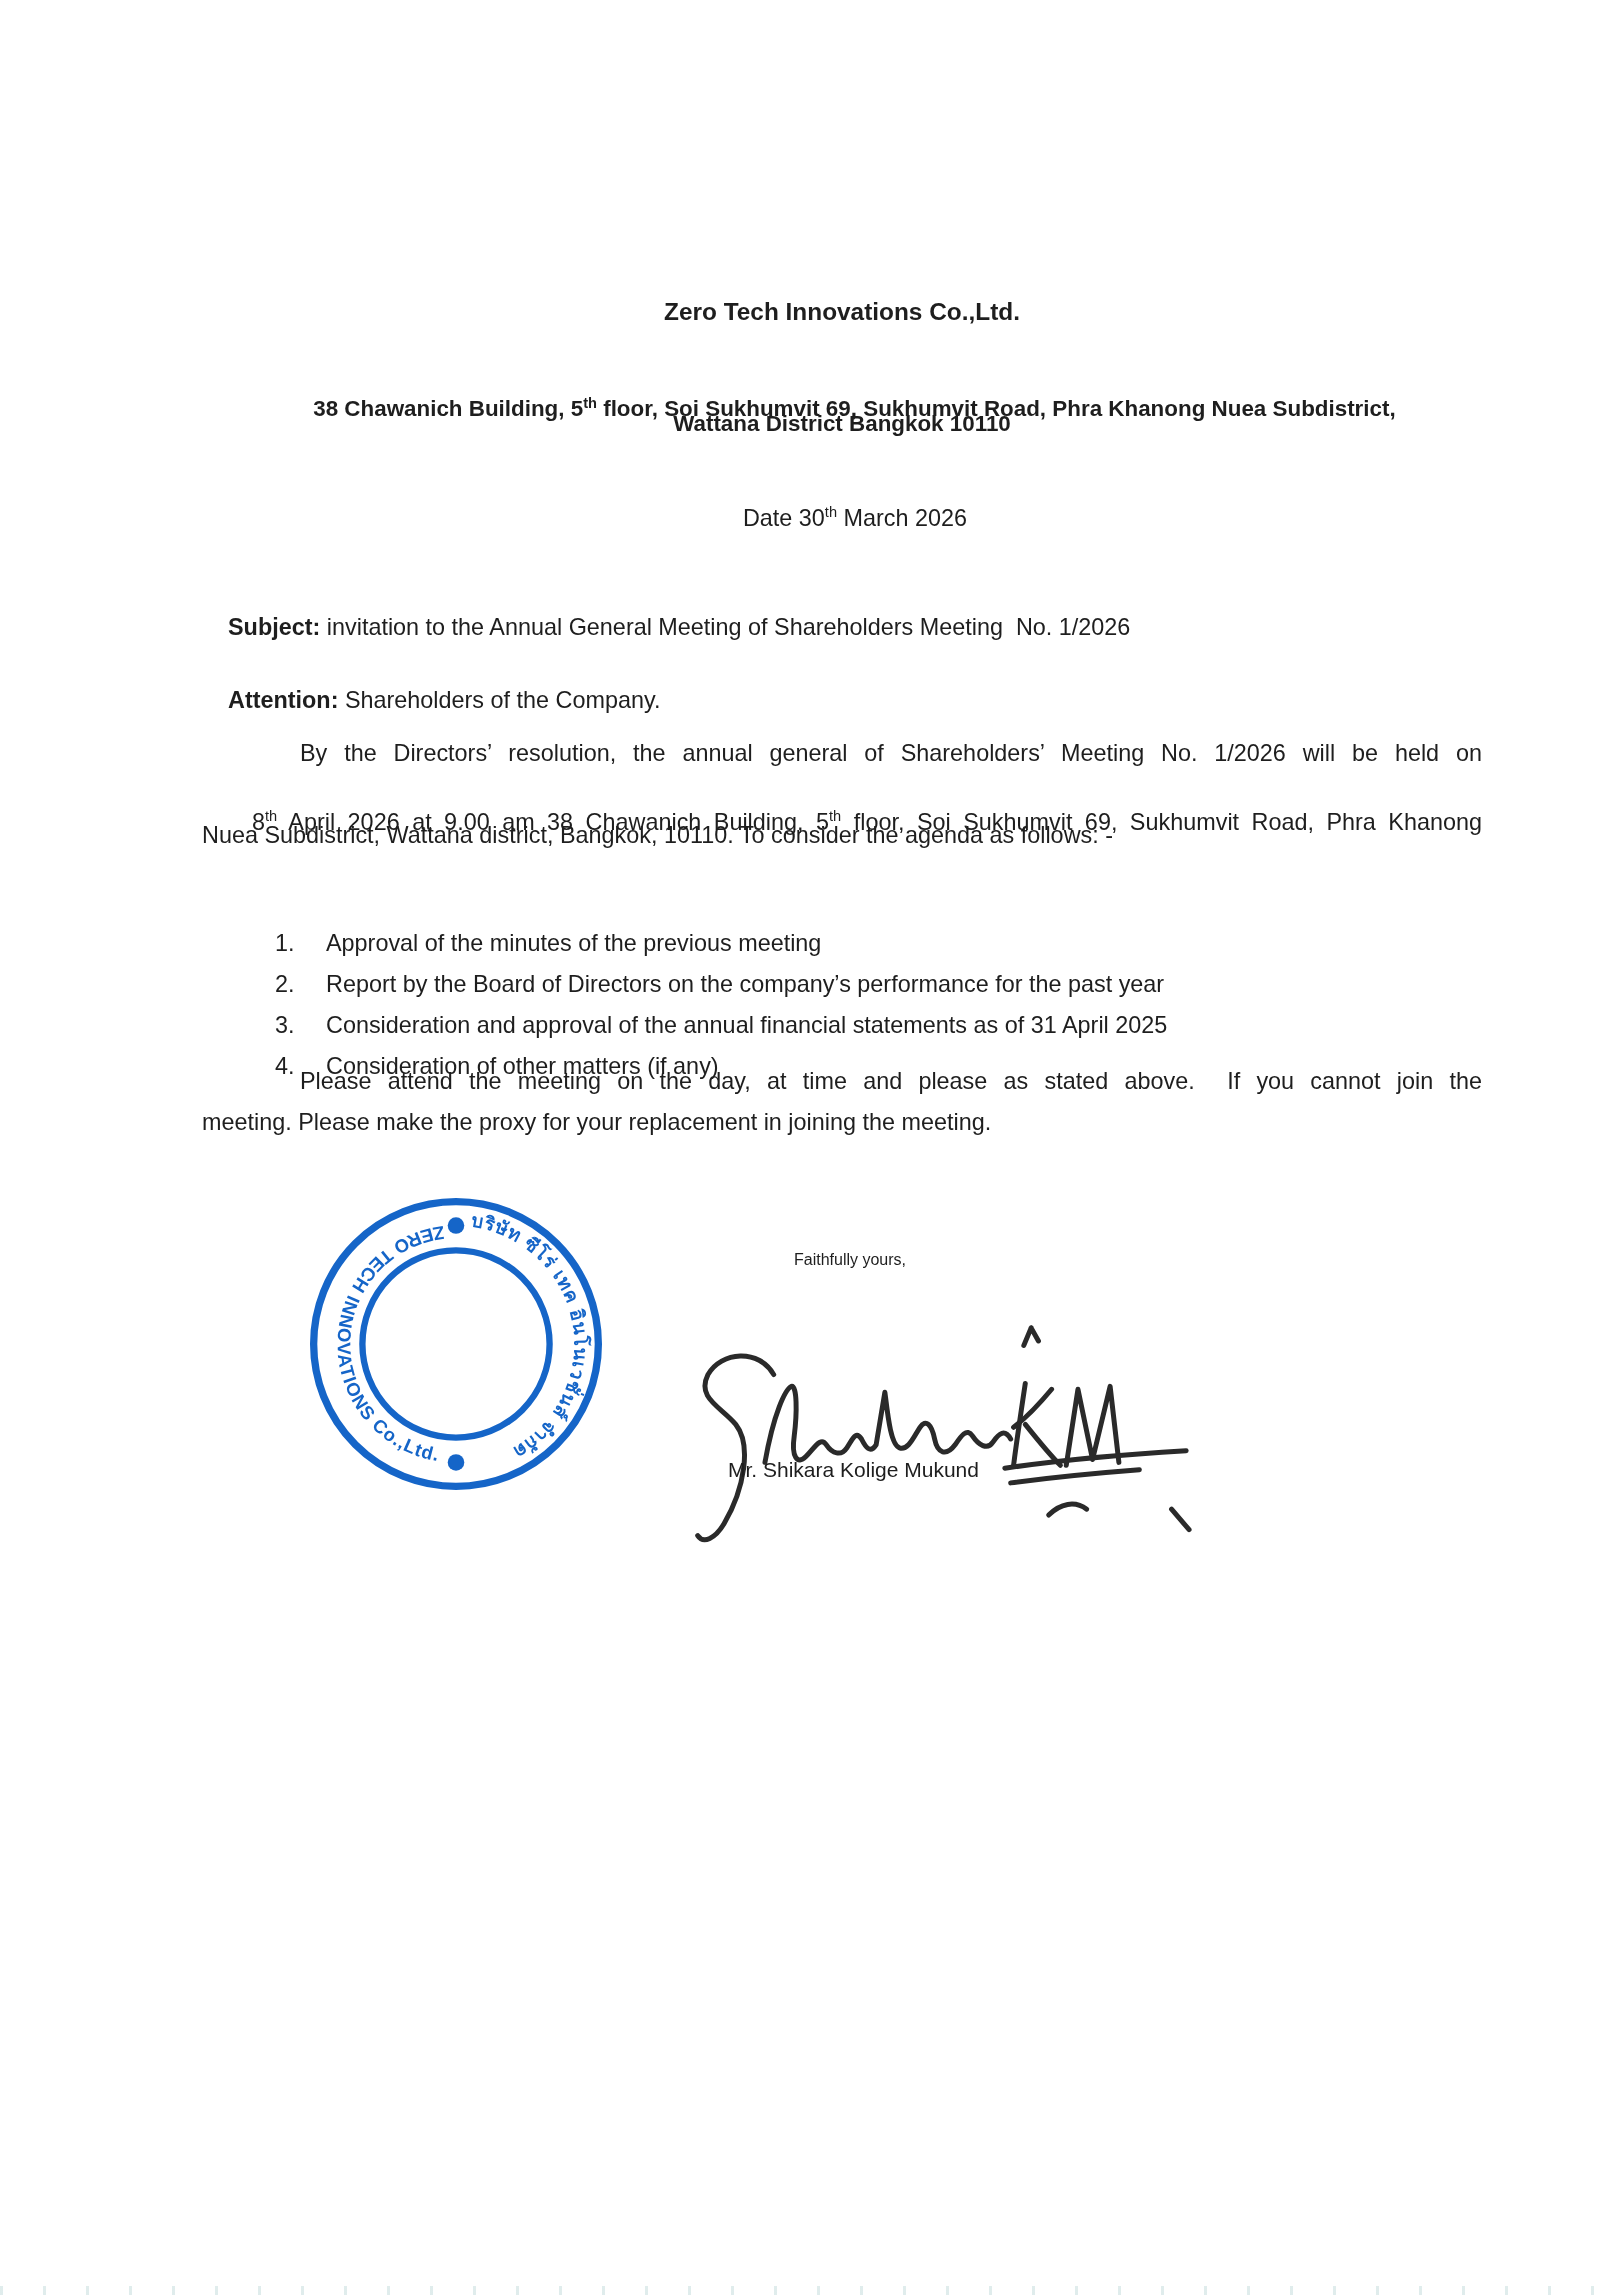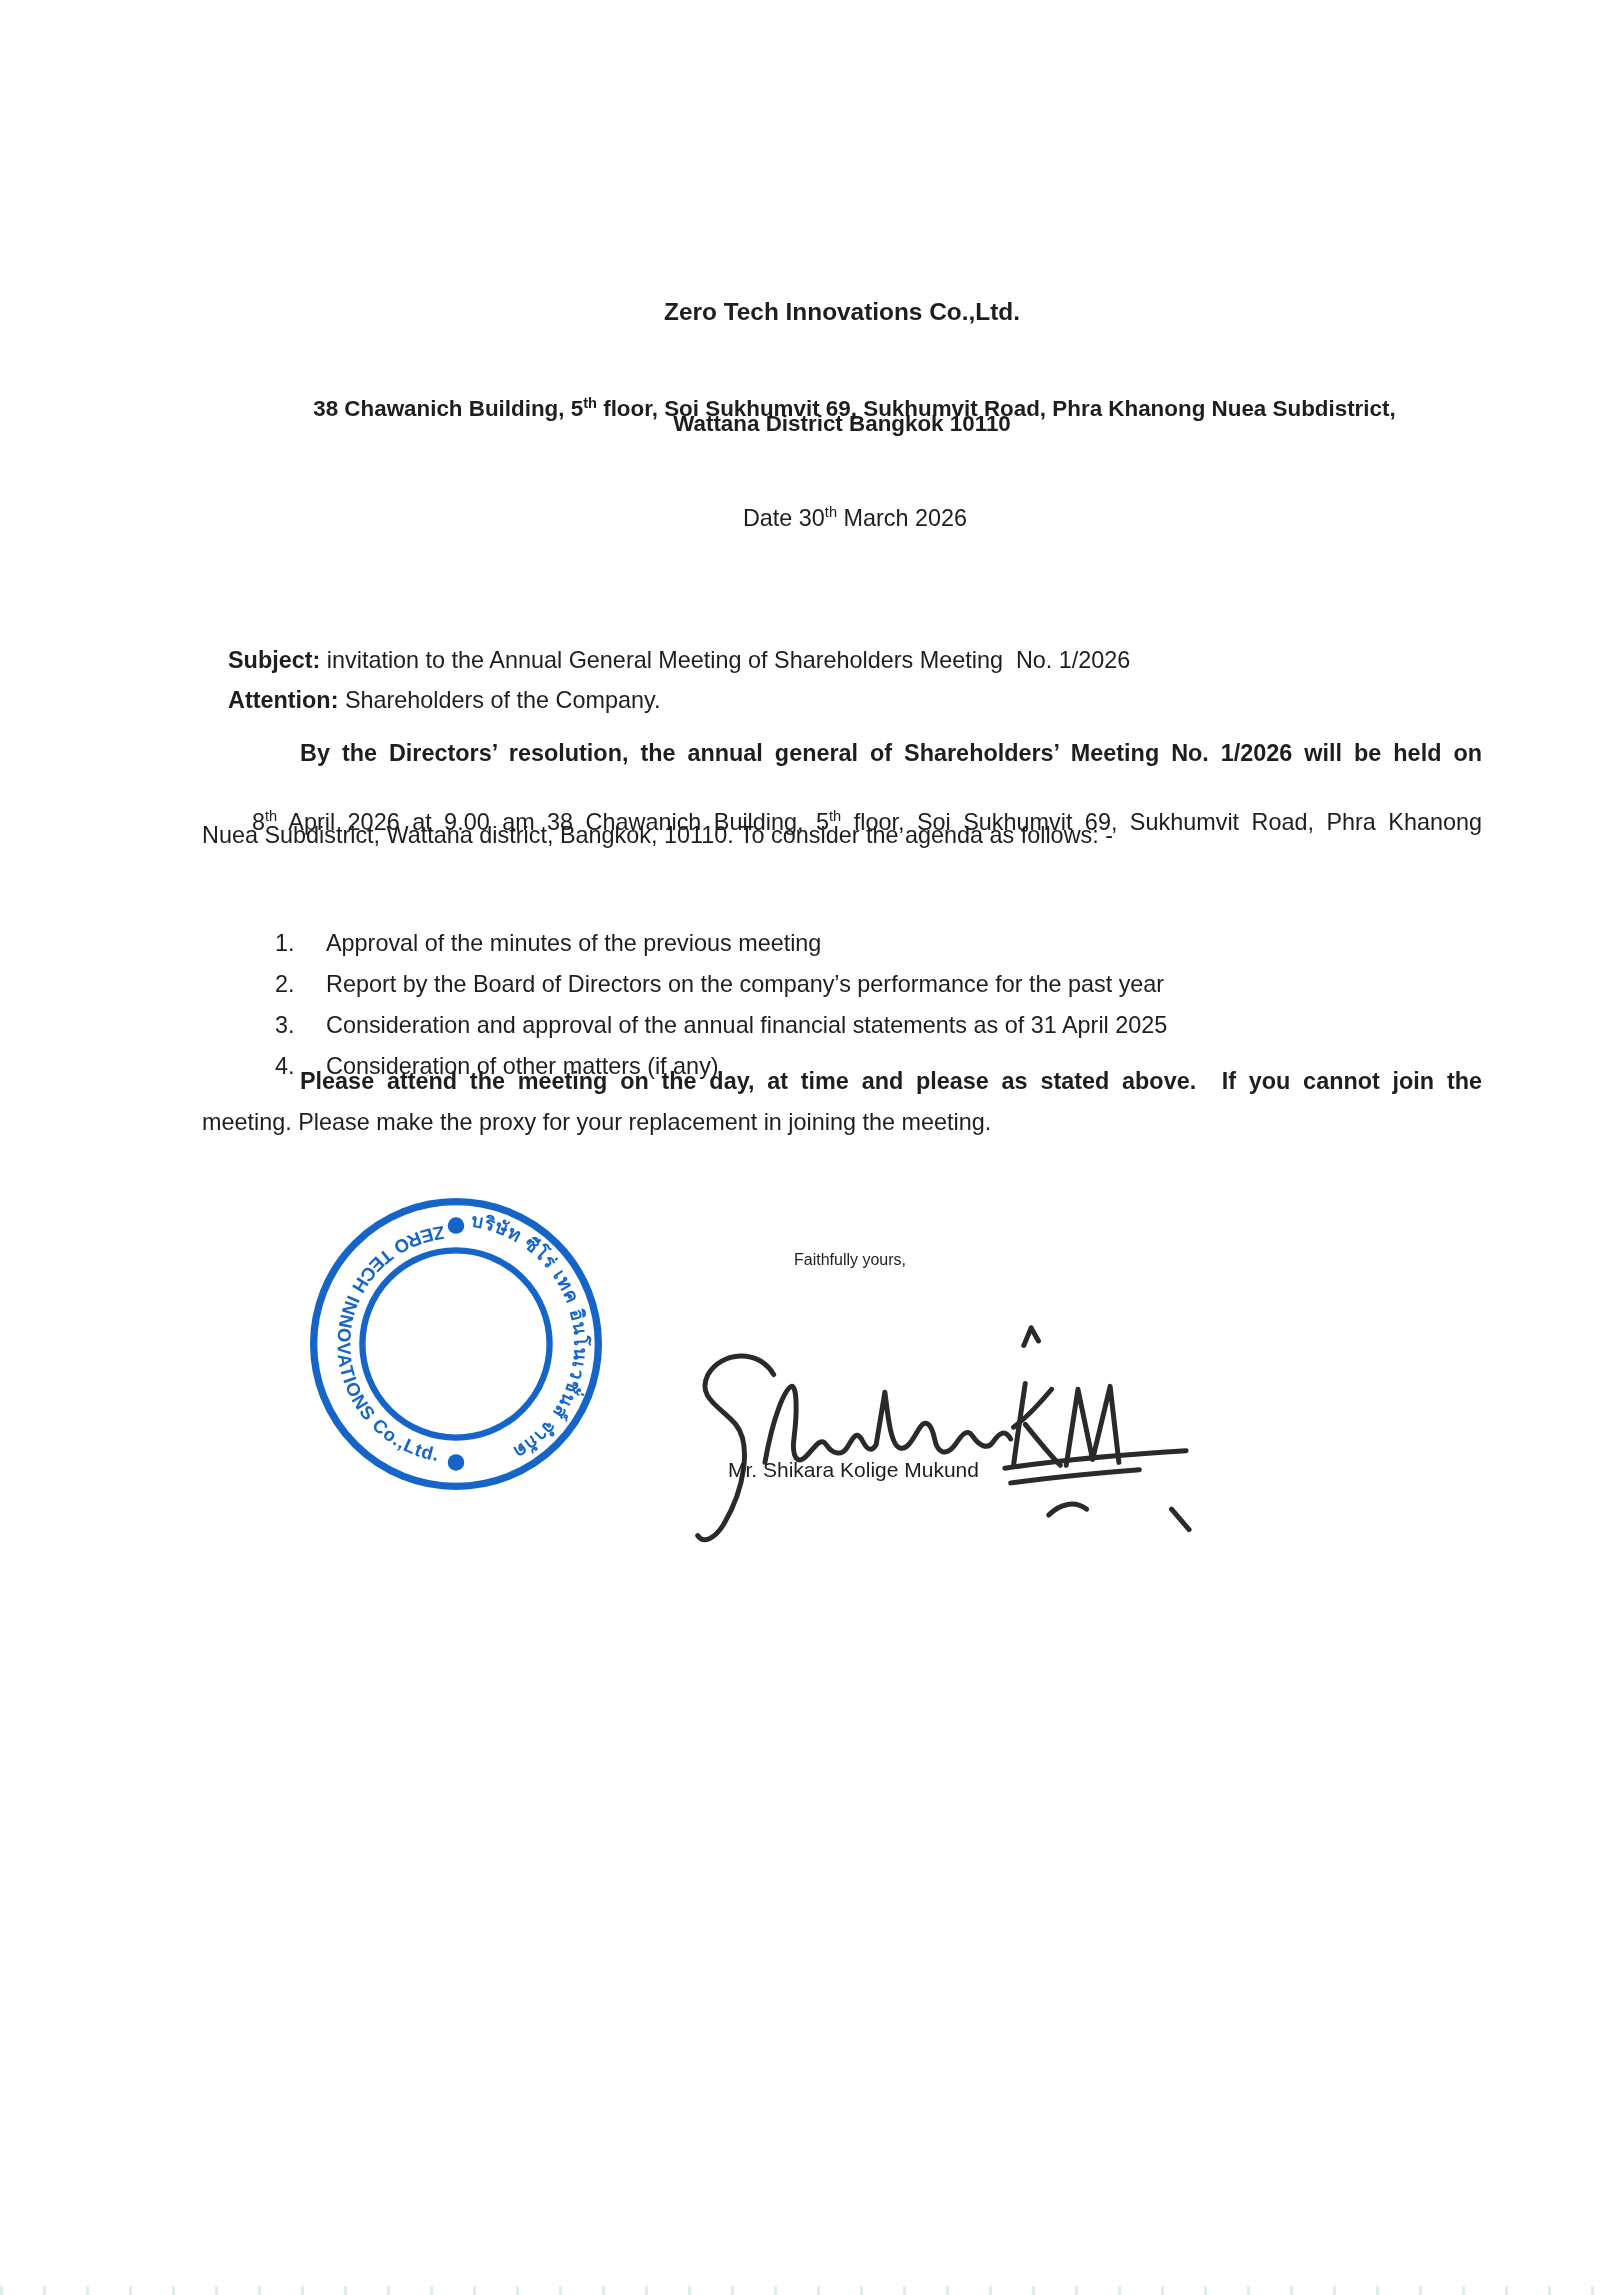--- a/index.html
+++ b/index.html
@@ -30,21 +30,21 @@
     vertical-align:super;
     line-height:0;
   }
   .justify-stretch{
     left:202px;
     width:1280px;
     text-align:justify;
     text-align-last:justify;
   }
   .body-left{left:202px;width:1280px;}
-  .indent{padding-left:98px;box-sizing:border-box;font-weight:bold;}
+  .indent{padding-left:98px;box-sizing:border-box;}
   .agenda-row{
     position:absolute;
     left:249px;
     width:1233px;
     font-size:23.4px;
     white-space:pre-wrap;
   }
   .agenda-num{
     display:inline-block;
     width:51px;
@@ -107,21 +107,21 @@
   <div class="line center-line bold" style="top:369px;font-size:22.4px;">
     <span>38 Chawanich Building, 5</span><sup class="sup">th</sup><span> floor, Soi Sukhumvit 69, Sukhumvit Road, Phra Khanong Nuea Subdistrict,</span>
   </div>
 
   <div class="line center-line bold" style="top:411px;font-size:22.4px;">Wattana District Bangkok 10110</div>
 
   <div class="line center-line" style="top:476px;">
     <span>Date 30</span><sup class="sup">th</sup><span> March 2026</span>
   </div>
 
-  <div class="line body-left" style="top:618px;">
+  <div class="line body-left" style="top:585px;">
     <span class="bold">Subject:</span><span> invitation to the Annual General Meeting of Shareholders Meeting  No. 1/2026</span>
   </div>
 
   <div class="line body-left" style="top:658px;">
     <span class="bold">Attention:</span><span> Shareholders of the Company.</span>
   </div>
 
   <div class="line justify-stretch indent" style="top:739px;">By the Directors’ resolution, the annual general of Shareholders’ Meeting No. 1/2026 will be held on</div>
 
   <div class="line justify-stretch" style="top:780px;">

